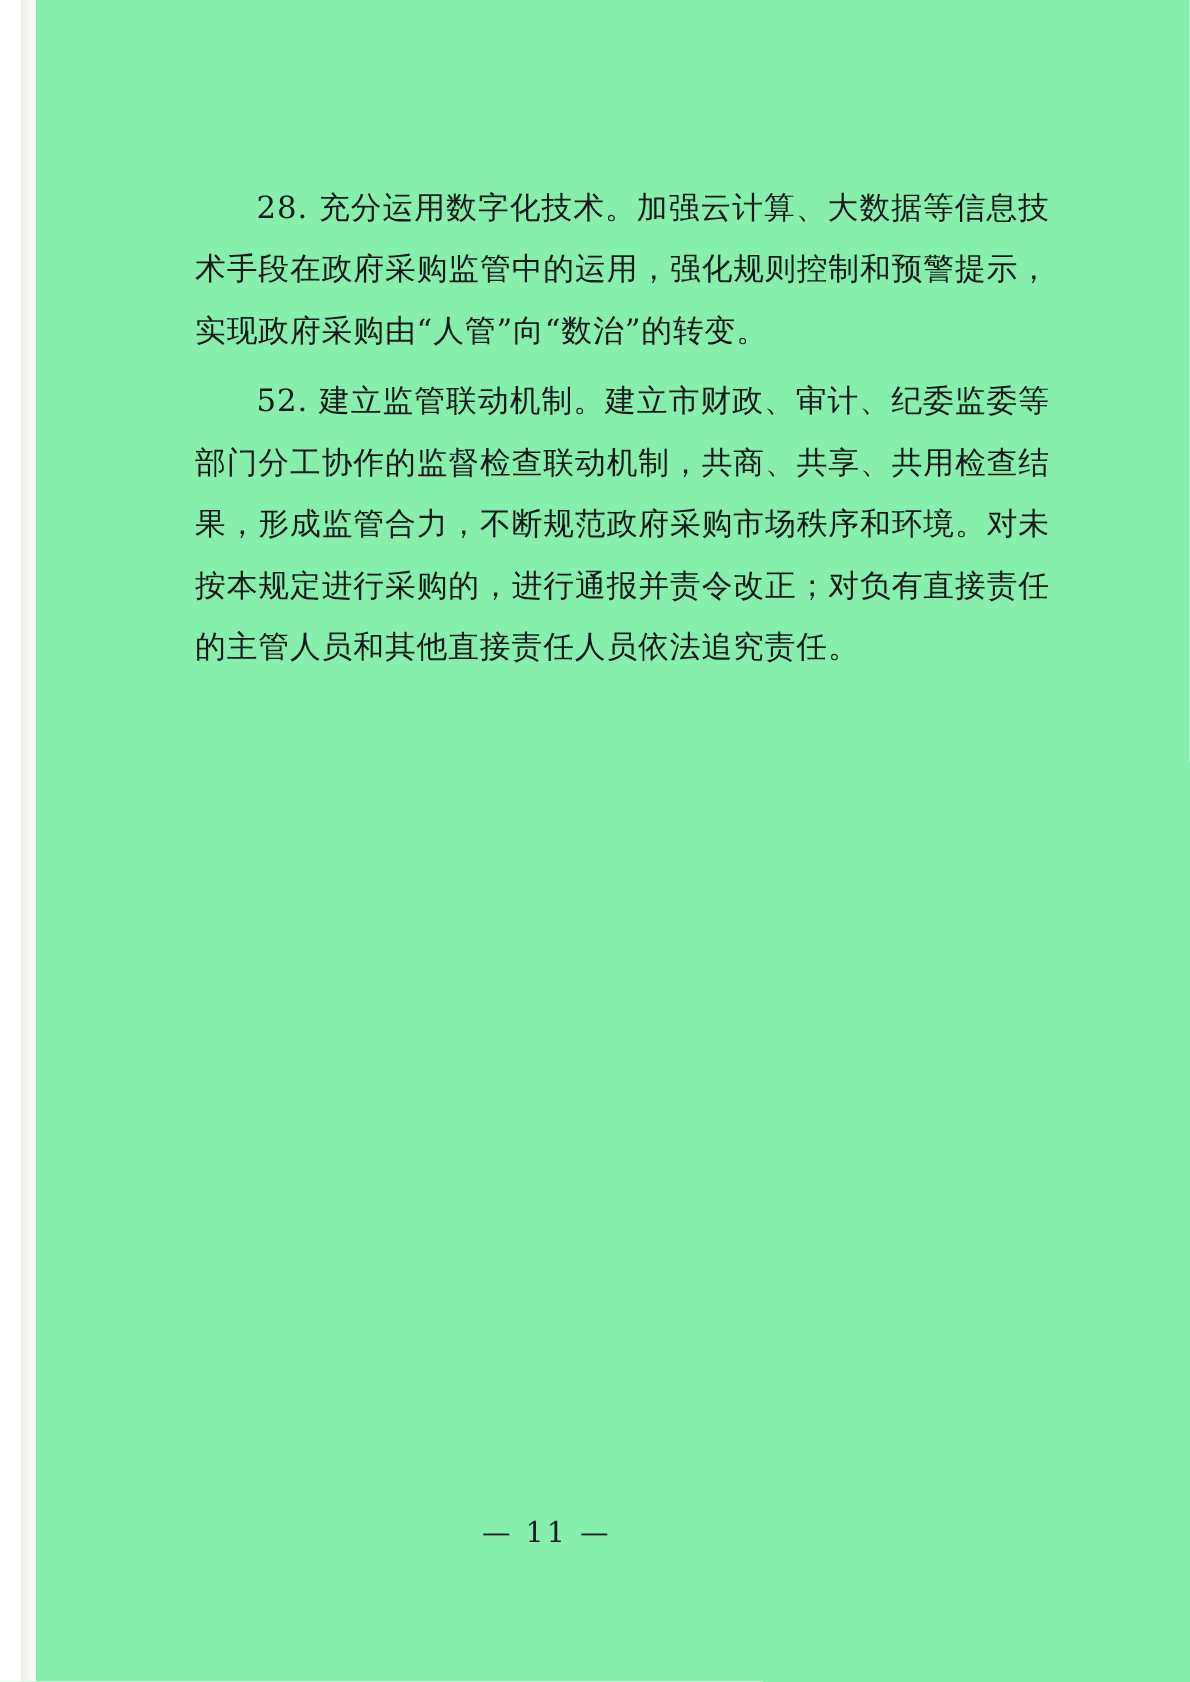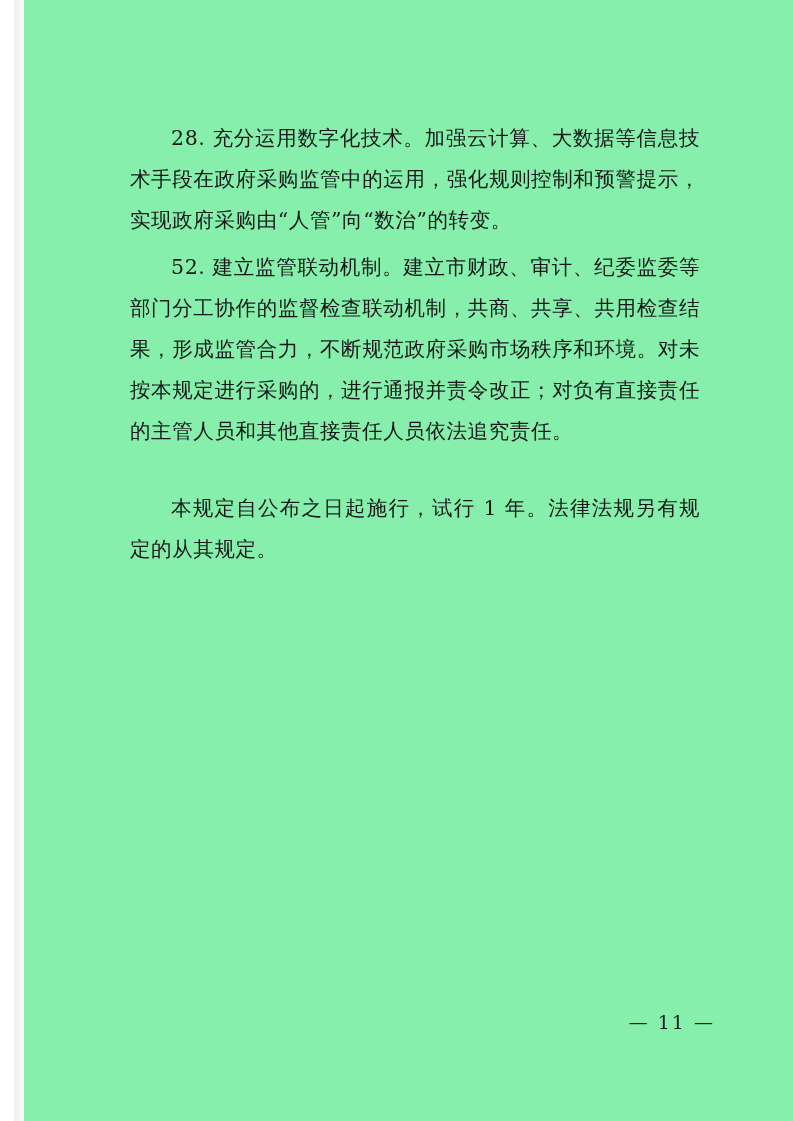--- a/index.html
+++ b/index.html
@@ -48,38 +48,37 @@
     text-indent: 2em;
   }
   .para.spaced-top {
     margin-top: 36px;
   }
   .page-number {
     position: absolute;
     left: 0;
     right: 92px;
     bottom: 88px;
-    text-align: right;
+    text-align: center;
     font-size: 19px;
     color: #1a1c1e;
     letter-spacing: 2px;
     font-family: "DejaVu Serif", "Liberation Serif", serif;
   }
 </style>
 </head>
 <body>
 
 <div class="page">
 
   <div class="scan-edge-left"></div>
   <div class="scan-edge-right"></div>
 
   <div class="content">
     <p class="para">28. 充分运用数字化技术。加强云计算、大数据等信息技术手段在政府采购监管中的运用，强化规则控制和预警提示，实现政府采购由“人管”向“数治”的转变。</p>
 
     <p class="para">52. 建立监管联动机制。建立市财政、审计、纪委监委等部门分工协作的监督检查联动机制，共商、共享、共用检查结果，形成监管合力，不断规范政府采购市场秩序和环境。对未按本规定进行采购的，进行通报并责令改正；对负有直接责任的主管人员和其他直接责任人员依法追究责任。</p>
 
-    <p class="para spaced-top">本规定自公布之日起施行，试行 1 年。法律法规另有规定的从其规定。</p>
   </div>
 
   <div class="page-number">— 11 —</div>
 
 </div>
 
 </body></html>

